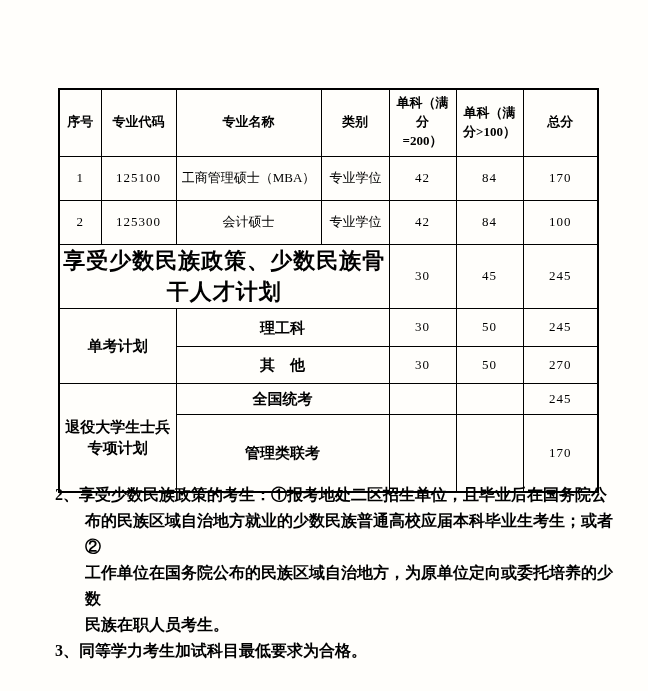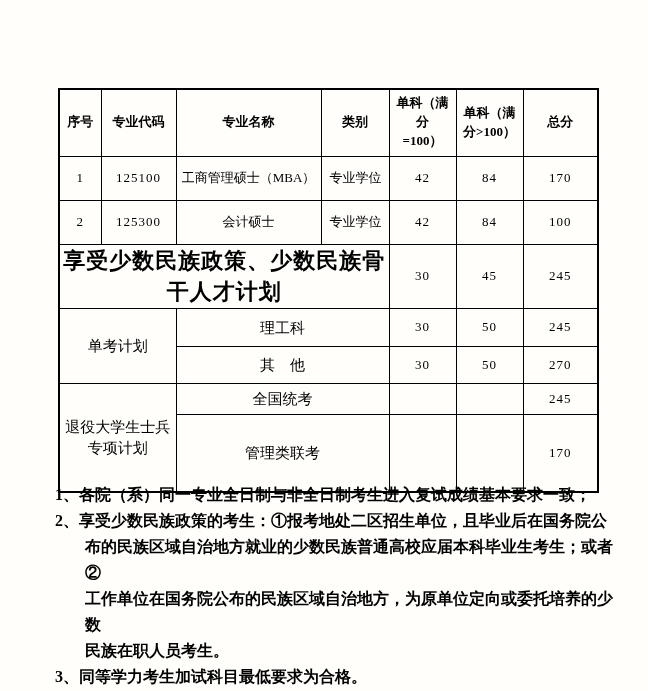--- a/index.html
+++ b/index.html
@@ -25,21 +25,21 @@
     padding:0 1px;
     font-size:13px;
     font-weight:normal;
     white-space:pre-line;
     line-height:1.45;
   }
   .score-table .hd{font-weight:bold;}
   .score-table .num{letter-spacing:1px;}
   .score-table .left{text-align:center;padding-left:2px;}
   .score-table .big{font-weight:bold;font-size:22px;letter-spacing:1px;}
-  .score-table .grp{font-weight:normal;font-size:15px;line-height:1.35;}
+  .score-table .grp{font-weight:bold;font-size:15px;line-height:1.35;}
   .notes{
     position:absolute;left:10px;top:482px;width:618px;
     font-weight:bold;font-size:16px;line-height:26px;
   }
   .note-item{
     padding-left:75px;
     text-indent:-30px;
     white-space:pre-line;
   }
   .notes-title{padding-left:0;}
@@ -59,21 +59,21 @@
         <col style="width:67px">
         <col style="width:75px">
     </colgroup>
     <tbody>
       <tr style="height:67px">
         <th class="hd">序号</th>
         <th class="hd">专业代码</th>
         <th class="hd">专业名称</th>
         <th class="hd">类别</th>
         <th class="hd">单科（满分
-=100）</th>
+=200）</th>
         <th class="hd">单科（满
 分&gt;100）</th>
         <th class="hd">总分</th>
       </tr>
 
       <tr style="height:44px">
         <td class="num">1</td>
         <td class="num">125100</td>
         <td>工商管理硕士（MBA）</td>
         <td class="left">专业学位</td>
@@ -125,21 +125,20 @@
       <tr style="height:77px">
         <td class="grp" colspan="2">管理类联考</td>
         <td class="num"></td>
         <td class="num"></td>
         <td class="num">170</td>
       </tr>
     </tbody>
   </table>
 
   <div class="notes">
-    <div class="note-item">1、各院（系）同一专业全日制与非全日制考生进入复试成绩基本要求一致；</div>
     <div class="note-item">2、享受少数民族政策的考生：①报考地处二区招生单位，且毕业后在国务院公
 布的民族区域自治地方就业的少数民族普通高校应届本科毕业生考生；或者②
 工作单位在国务院公布的民族区域自治地方，为原单位定向或委托培养的少数
 民族在职人员考生。</div>
     <div class="note-item">3、同等学力考生加试科目最低要求为合格。</div>
   </div>
 
 </div>
 
 </body></html>

